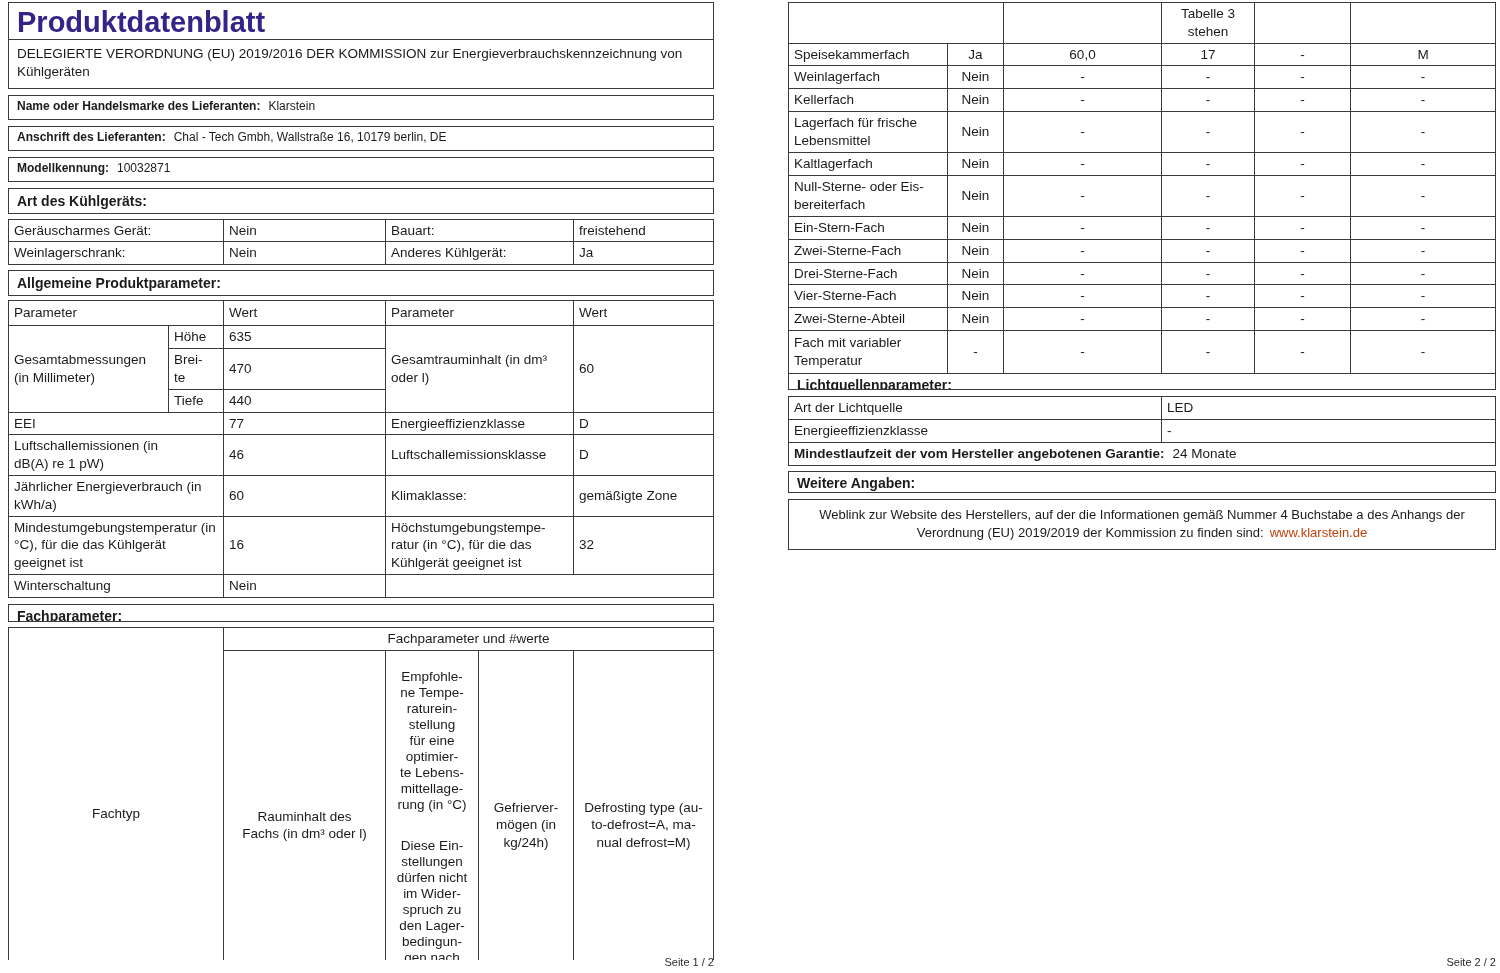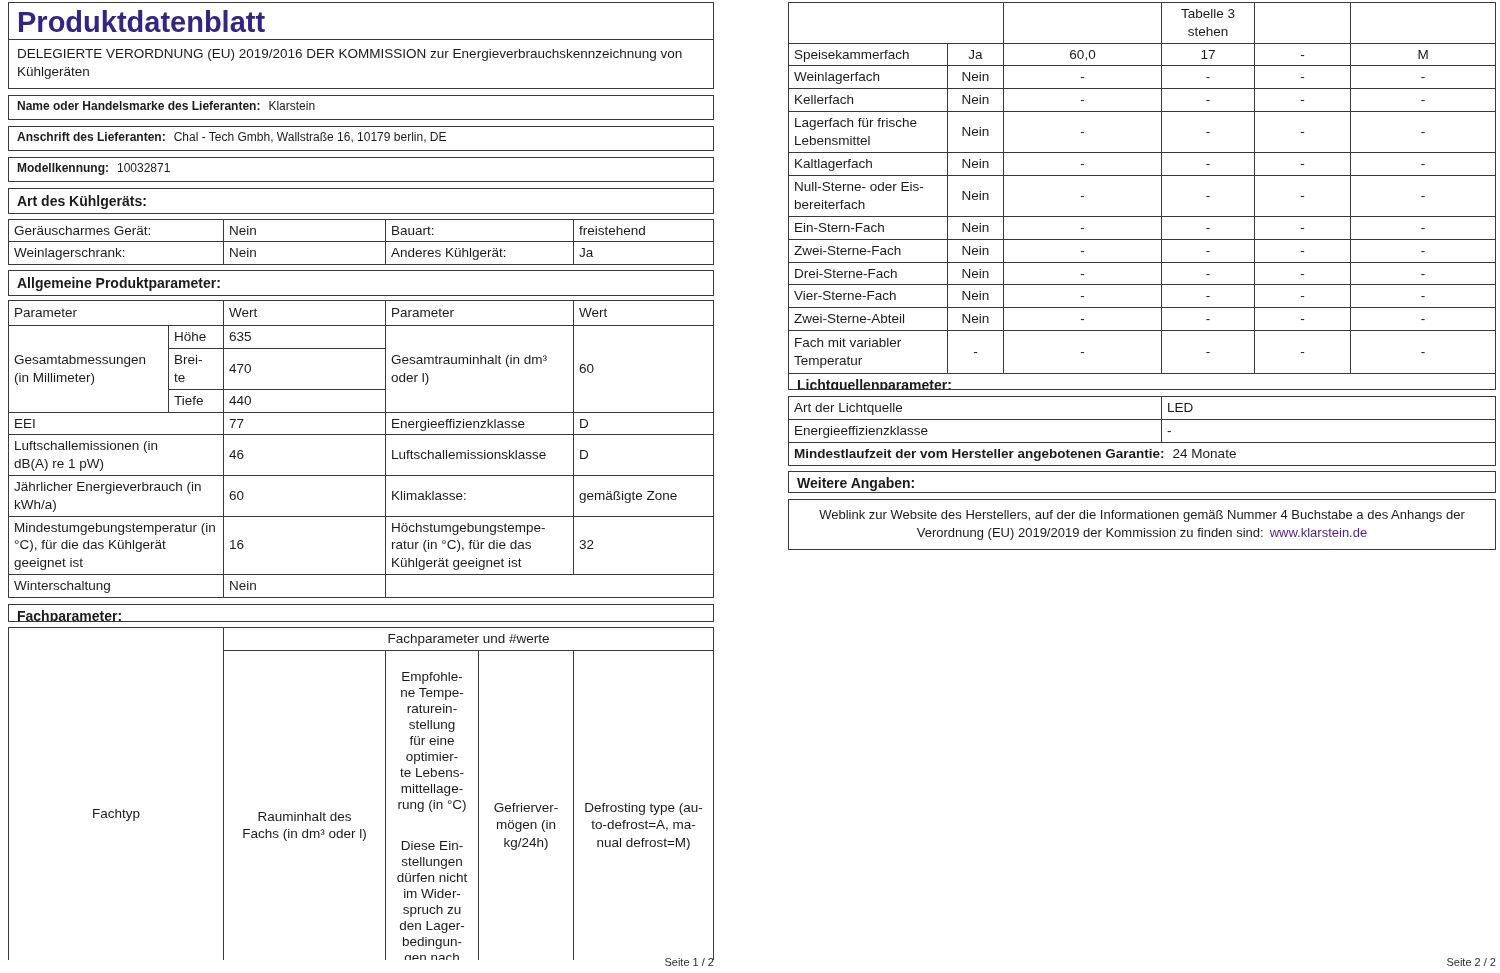--- a/index.html
+++ b/index.html
@@ -79,21 +79,21 @@
   .ft tr.cont td { height: 38px; }
 
   .lt { margin-top: 6px; padding-left: 48px; }
   .lt td { height: 21px; }
   .lt .warranty-cell { height: 23px; }
   .lt .warranty-cell .b { font-weight: bold; }
   .lt .warranty-cell .v { margin-left: 8px; }
 
   .weblink-box { margin-top: 6px; padding: 6px 8px; font-size: 13px; line-height: 1.45; text-align: center; }
   .weblink-box .wtext { white-space: pre-line; }
-  .weblink-box .url { margin-left: 6px; color: #4c1d95; text-decoration: none; }
+  .weblink-box .url { margin-left: 6px; color: #c2410c; text-decoration: none; }
 
   .footer {
     position: absolute;
     top: 955px;
     font-size: 11px;
     color: #2c2c2c;
     text-align: right;
   }
   .f1 { left: 8px;   width: 706px; }
   .f2 { left: 788px; width: 708px; }

